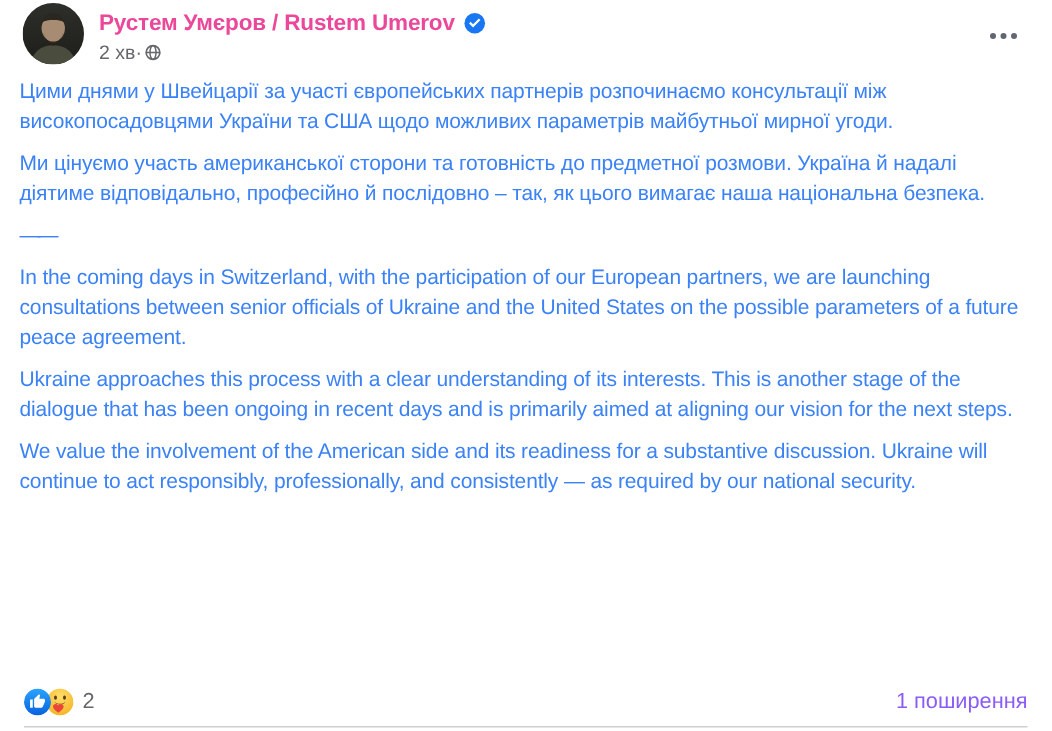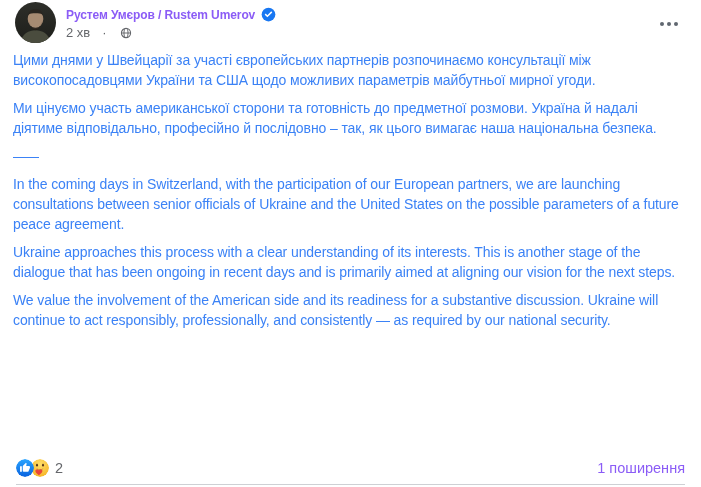--- a/index.html
+++ b/index.html
@@ -29,29 +29,29 @@
     flex: 0 0 41px;
     cursor: pointer;
   }
   .avatar-wrap svg { display: block; }
   .header-text { margin-left: 10px; flex: 1 1 auto; min-width: 0; }
   .author-line {
     display: flex; align-items: center; gap: 6px;
     padding-top: 5px;
   }
   .author-name {
-    font-size: 12px;
+    font-size: 15px;
     font-weight: 700;
-    color: #8b5cf6;
+    color: #ec4899;
     letter-spacing: -0.1px;
     cursor: pointer;
   }
   .verified { width: 15px; height: 15px; display: inline-block; }
   .meta-line {
-    display: flex; align-items: center; gap: 12px;
+    display: flex; align-items: center; gap: 0;
     margin-top: 3px;
     font-size: 13px;
     color: #65676B;
   }
   .meta-line .globe { width: 12px; height: 12px; display: inline-block; margin-left: 1px; }
   .more-btn {
     margin-left: auto;
     width: 32px; height: 32px;
     margin-top: 6px;
     border-radius: 50%;

